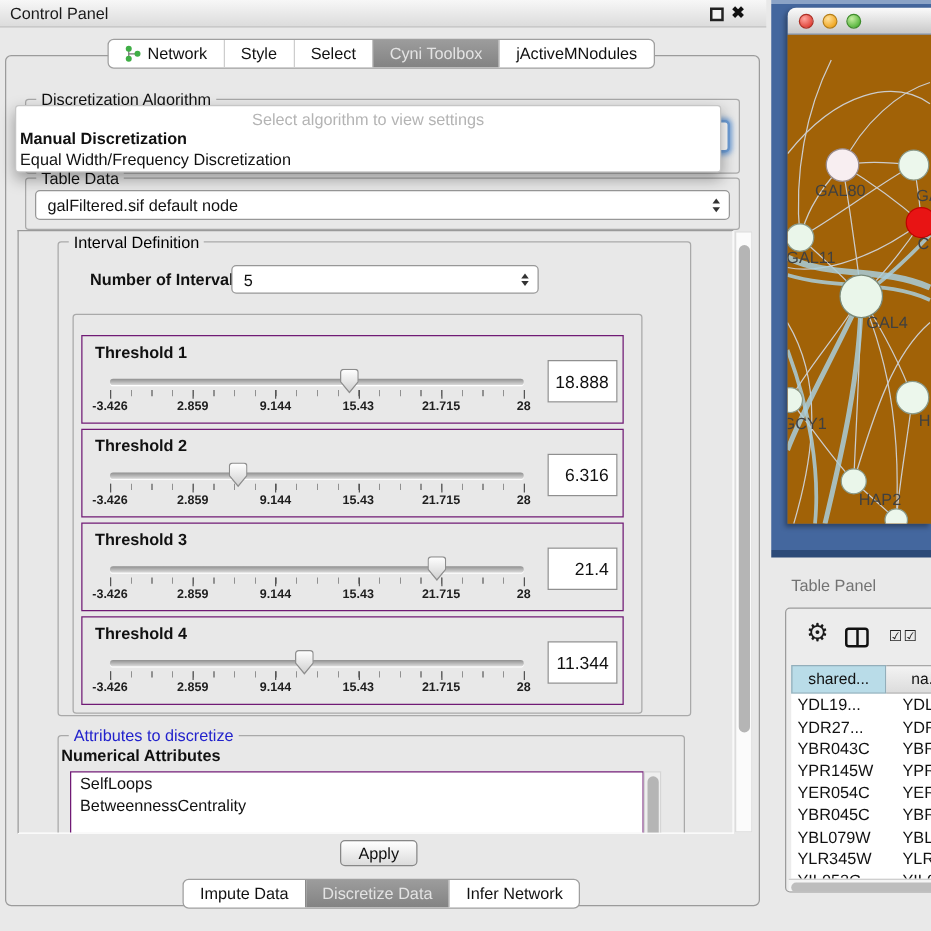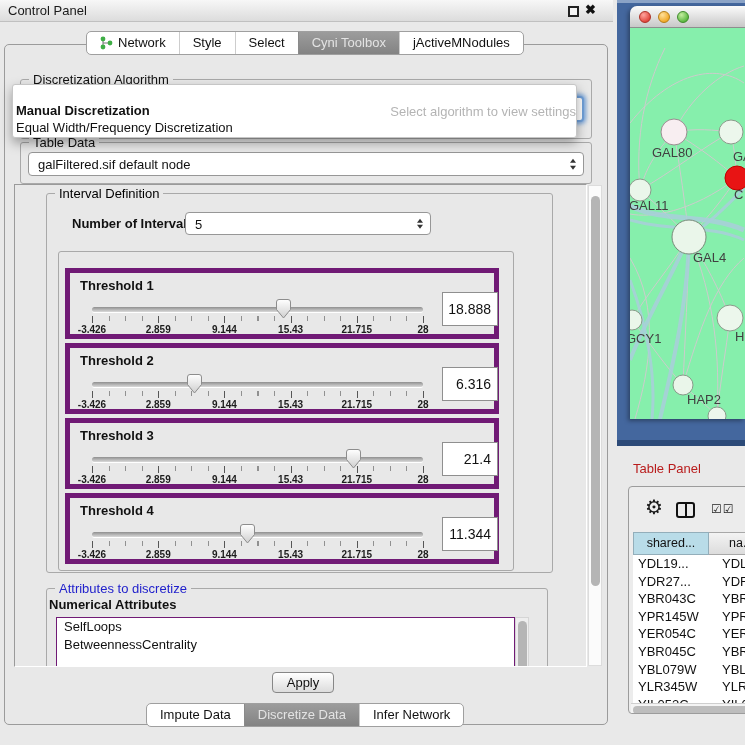--- a/index.html
+++ b/index.html
@@ -38,31 +38,31 @@
   .combo .val { position:absolute; left:9px; top:50%; transform:translateY(-50%); font-size:13px; white-space:nowrap; }
   .stepper { position:absolute; right:7px; top:50%; transform:translateY(-50%); }
   .stepper .up { width:0; height:0; border-left:3.5px solid transparent; border-right:3.5px solid transparent;
     border-bottom:4.5px solid #333; margin-bottom:2.5px; }
   .stepper .dn { width:0; height:0; border-left:3.5px solid transparent; border-right:3.5px solid transparent;
     border-top:4.5px solid #333; }
   .combo.focus { border:2px solid #6f9fd8; box-shadow:0 0 4px 1.5px rgba(96,150,216,.85); }
   
   .popup { position:absolute; left:12px; top:84px; width:565px; height:54px; background:#fff;
     border:1px solid #c6c6c6; border-radius:3px; box-shadow:0 5px 12px rgba(0,0,0,.35); z-index:30; }
-  .popup .hint { position:absolute; top:19px; width:100%; text-align:right; color:#b4b4b4; }
+  .popup .hint { position:absolute; top:3px; width:100%; text-align:center; color:#b4b4b4; }
   .popup .pitem { position:absolute; left:3px; white-space:nowrap; }
   
   .viewport { position:absolute; left:14px; top:184px; width:573px; height:483px; overflow:hidden;
     background:#e8e8e8; border:1px solid; border-color:#9a9a9a #ffffff #ffffff #9a9a9a; }
   .vscroll { position:absolute; left:588px; top:185px; width:14px; height:481px;
     background:#fbfbfb; border:1px solid #dcdcdc; }
   .vscroll .thumb, .lscroll .thumb { position:absolute; left:2px; width:9px; background:#b5b5b5; border-radius:5px; }
   
   .boldlbl { position:absolute; font-weight:bold; font-size:13px; white-space:nowrap; }
-  .thr { position:absolute; left:6px; width:434px; height:71px; border:5px solid #701a75; background:#e8e8e8; }
+  .thr { position:absolute; left:6px; width:434px; height:71px; border:1px solid #701a75; background:#e8e8e8; }
   .thr .lbl { position:absolute; left:10px; top:5px; font-weight:bold; font-size:13px; }
   .thr .track { position:absolute; left:22px; top:34px; width:331px; height:5px; border-radius:3px;
     background:linear-gradient(#8f8f8f,#dadada); box-shadow:0 1px 0 #fff; }
   .thr .ticks { position:absolute; left:22px; top:43px; width:332px; height:5px;
     background:repeating-linear-gradient(to right,#909090 0,#909090 1px,transparent 1px,transparent 16.55px); }
   .thr .mtick { position:absolute; top:43px; width:1px; height:7px; background:#555; }
   .thr .tlabel { position:absolute; top:51px; font-size:10px; font-weight:bold; color:#1d1d1d; transform:translateX(-50%); }
   .thr .thumb { position:absolute; top:26px; width:15px; height:20px; }
   .thr .valbox { position:absolute; left:372px; top:19px; width:56px; height:34px; background:#fff;
     border:1px solid #8f8f8f; font-size:14px; text-align:right; line-height:32px; padding-right:6px; }
@@ -78,23 +78,23 @@
   .desktop { position:absolute; left:617px; top:0; width:128px; height:446px;
     background:linear-gradient(#8ba3c6 0,#8ba3c6 3px,#44679e 3px); border-bottom:6px solid #2c4a78; }
   .macwin { position:absolute; left:630px; top:6px; width:115px; height:413px; border-radius:7px 0 0 0;
     box-shadow:-2px 2px 4px rgba(0,0,0,.35); }
   .mactitle { position:absolute; left:0; top:0; width:100%; height:22px; border-radius:7px 0 0 0;
     background:linear-gradient(#fbfbfb,#c8c8c8); border-bottom:1px solid #8e8e8e; }
   .light { position:absolute; top:5px; width:12px; height:12px; border-radius:50%; }
   .light.red   { left:9px;  background:radial-gradient(circle at 35% 30%, #ffa59e, #e0443a 75%); border:1px solid #ad3026; }
   .light.yellow{ left:28px; background:radial-gradient(circle at 35% 30%, #ffe09a, #f0a724 75%); border:1px solid #b57e17; }
   .light.green { left:47px; background:radial-gradient(circle at 35% 30%, #c4eda0, #58b63e 75%); border:1px solid #3f8c2c; }
-  .maccanvas { position:absolute; left:0; top:22px; width:115px; height:391px; background:#86efac; overflow:hidden; }
-  
-  .tp-title { position:absolute; left:633px; top:461px; color:#b91c1c; }
+  .maccanvas { position:absolute; left:0; top:22px; width:115px; height:391px; background:#a16207; overflow:hidden; }
+  
+  .tp-title { position:absolute; left:633px; top:461px; color:#737373; }
   .tpanel { position:absolute; left:628px; top:486px; width:130px; height:228px; background:#ececec;
     border:1px solid #9c9c9c; border-radius:4px; overflow:hidden; }
   .gearicon { position:absolute; left:16px; top:8px; font-size:20px; color:#1a1a1a; line-height:24px; }
   .colicon { position:absolute; left:47px; top:15px; width:19px; height:16px; border:2px solid #111; border-radius:3px; }
   .colicon::after { content:''; position:absolute; left:6.5px; top:0; bottom:0; width:2px; background:#111; }
   .checksicon { position:absolute; left:82px; top:15px; font-size:12px; color:#222; letter-spacing:1px; }
   .thead { position:absolute; left:4px; top:45px; display:flex; }
   .thead .hc1 { width:76px; height:23px; background:#b9dce8; border:1px solid #93aeba;
     text-align:center; line-height:21px; font-size:12.5px; }
   .thead .hc2 { width:60px; height:23px; background:linear-gradient(#f3f3f3,#dcdcdc); border:1px solid #a8a8a8;

